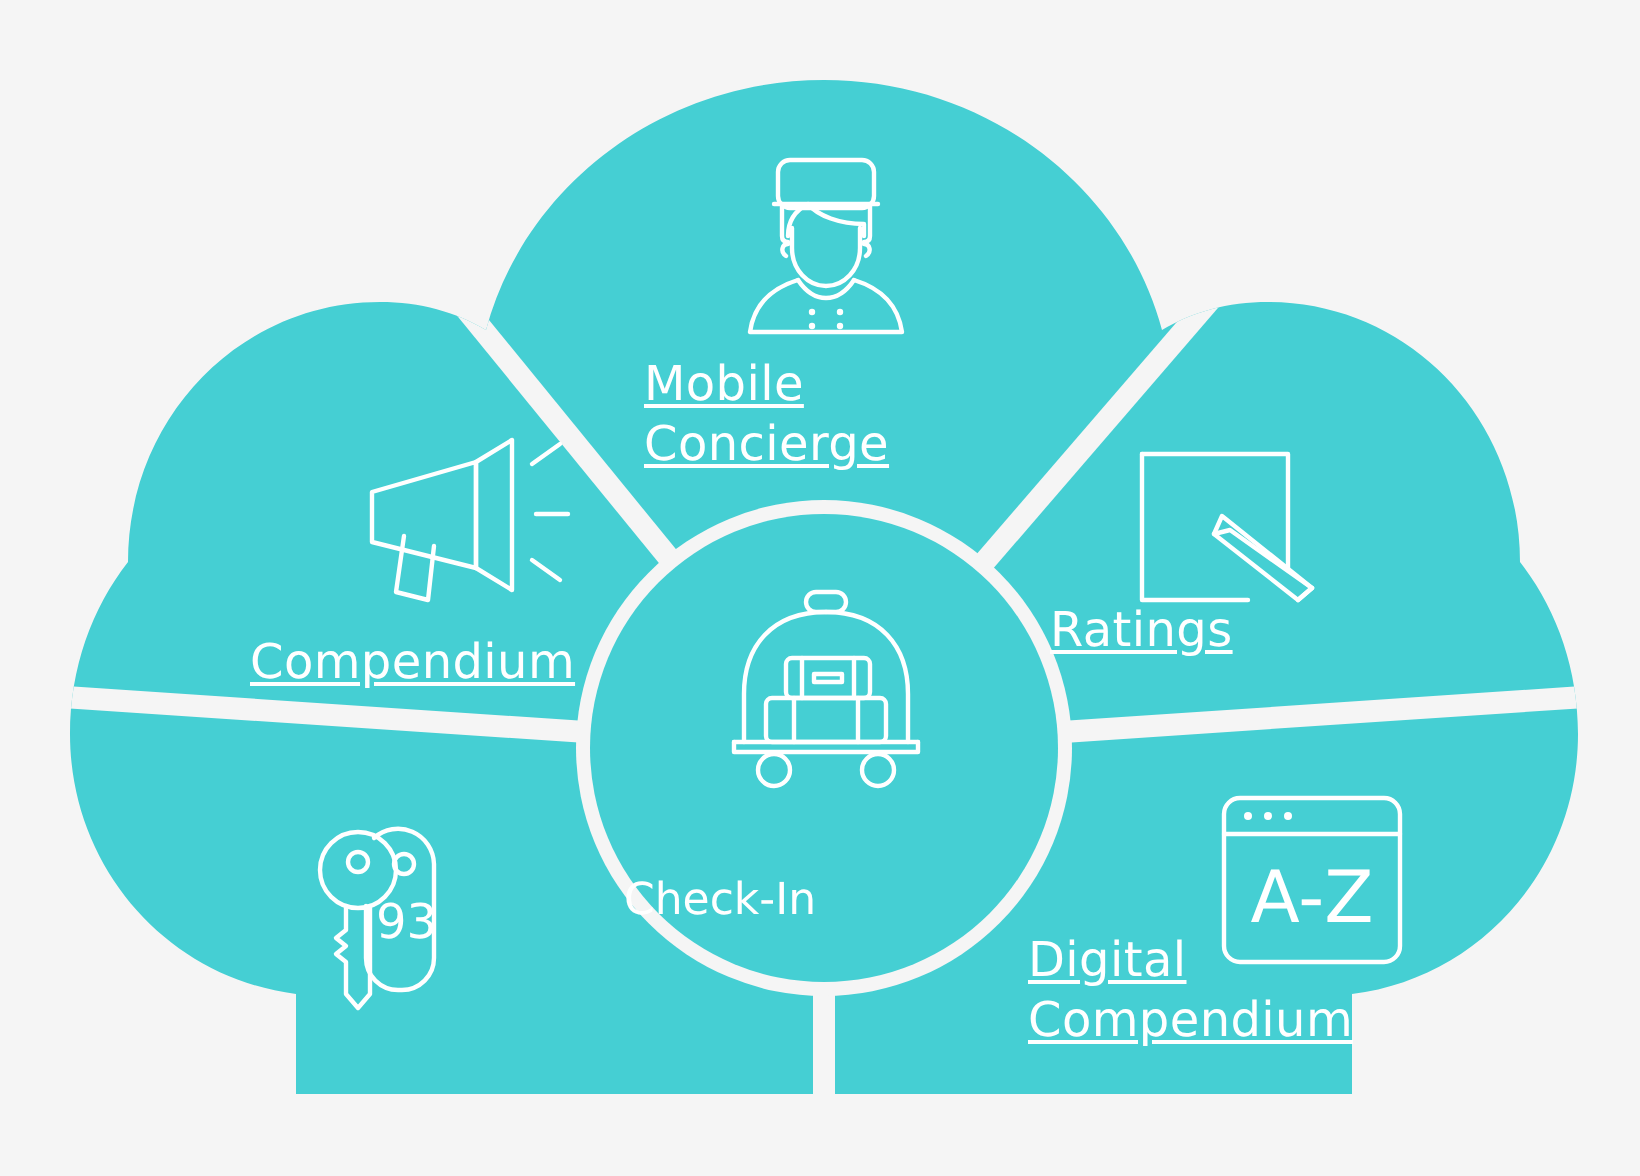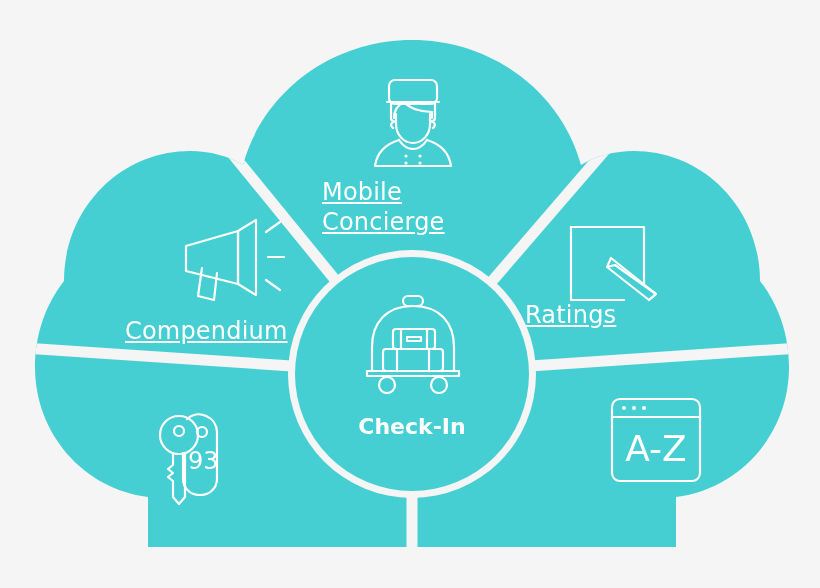--- a/index.html
+++ b/index.html
@@ -36,23 +36,24 @@
     letter-spacing: 0.2px;
     white-space: pre-line;
     pointer-events: none;
     text-decoration: underline;
   }
   .center-label {
     position: absolute;
     color: #ffffff;
     font-size: 22px;
     line-height: 28px;
-    font-weight: 700;
-    text-align: center;
+    font-weight: 400;
+    text-align: left;
     white-space: nowrap;
+    margin-top: 24px;
   }
   .icon-wrap {
     position: absolute;
   }
   .icon-wrap svg {
     display: block;
     overflow: visible;
   }
 </style>
 </head>
@@ -206,20 +207,22 @@
 
       <path d="M4 22 H92"></path>
 
       <circle cx="16" cy="13" r="2" fill="#ffffff" stroke="none"></circle>
       <circle cx="26" cy="13" r="2" fill="#ffffff" stroke="none"></circle>
       <circle cx="36" cy="13" r="2" fill="#ffffff" stroke="none"></circle>
 
       <text x="48" y="66" text-anchor="middle" font-family="DejaVu Sans, Liberation Sans, sans-serif" font-size="36" fill="#ffffff" stroke="none">A-Z</text>
     </svg>
   </div>
+  <div class="seg-label" style="left:514px; top:465px; width:190px;">Digital
+Compendium</div>
 
   <div class="icon-wrap" style="left:357px; top:293px;">
     <svg width="112" height="102" viewBox="0 0 112 102" fill="none" stroke="#ffffff" stroke-width="2.2" stroke-linecap="round" stroke-linejoin="round">
 
       <rect x="46" y="3" width="20" height="10" rx="5"></rect>
 
       <path d="M56 13 C29 13, 15 30, 15 54 L15 78"></path>
       <path d="M56 13 C83 13, 97 30, 97 54 L97 78"></path>
 
       <path d="M10 78 H102"></path>

